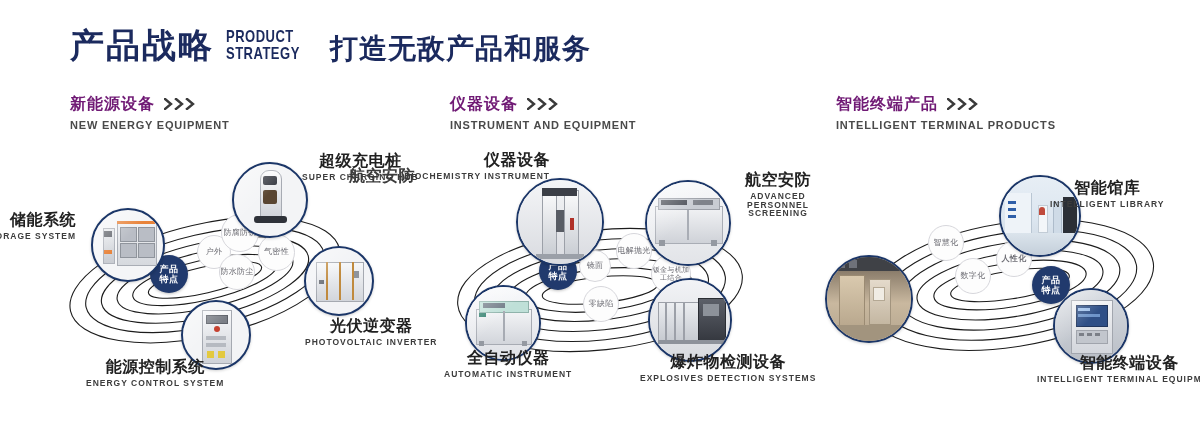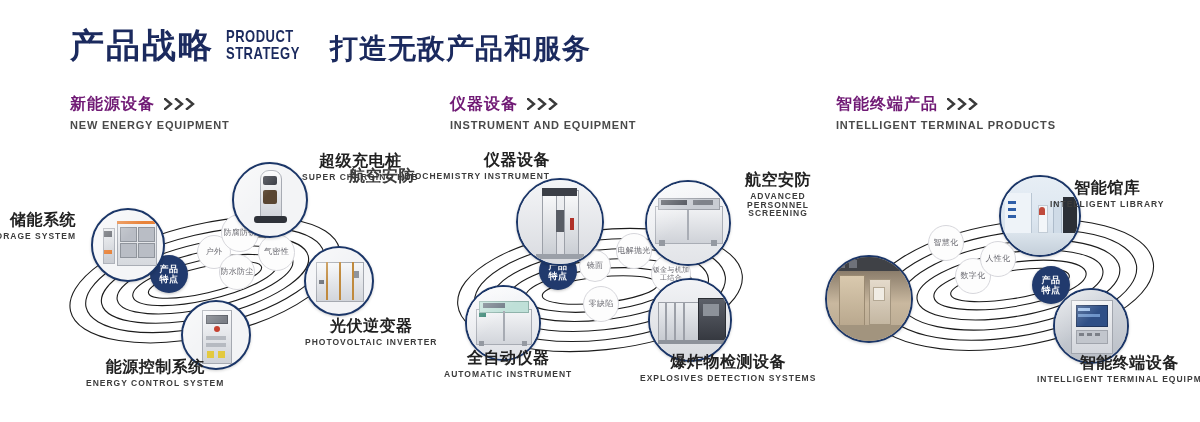--- a/index.html
+++ b/index.html
@@ -343,21 +343,21 @@
           <ellipse cx="210" cy="135" rx="111" ry="42" transform="rotate(-9 210 135)"></ellipse>
           <ellipse cx="210" cy="135" rx="94" ry="32" transform="rotate(-9 210 135)"></ellipse>
           <ellipse cx="210" cy="135" rx="77" ry="22" transform="rotate(-9 210 135)"></ellipse>
           <ellipse cx="210" cy="135" rx="60" ry="14" transform="rotate(-9 210 135)"></ellipse>
         </g>
       </svg>
     </div>
 
     <div class="pill" style="left:128px;top:75px;width:34px;height:34px;">智慧化</div>
     <div class="pill" style="left:155px;top:108px;width:34px;height:34px;">数字化</div>
-    <div class="pill" style="left:180px;top:91px;width:34px;height:34px;">人性化</div>
+    <div class="pill" style="left:196px;top:91px;width:34px;height:34px;font-weight:bold;">人性化</div>
     <div class="pill badge" style="left:232px;top:116px;width:38px;height:38px;flex-direction:column;">
       <span>产品</span>
       <span>特点</span>
     </div>
 
     <div class="bub" style="left:199px;top:25px;width:78px;height:78px;background:#dfe7ef;">
       <span class="ph">
         <span class="dev" style="left:0;top:0;right:0;bottom:0;background:linear-gradient(180deg,#e7eef5 0%,#dce6f0 55%,#c9d4de 100%);"></span>
         <span class="dev" style="left:4px;top:16px;width:26px;height:40px;background:#eef3f8;border-right:1px solid #b9c6d3;"></span>
         <span class="dev" style="left:7px;top:24px;width:8px;height:3px;background:#2f5fa8;"></span>

